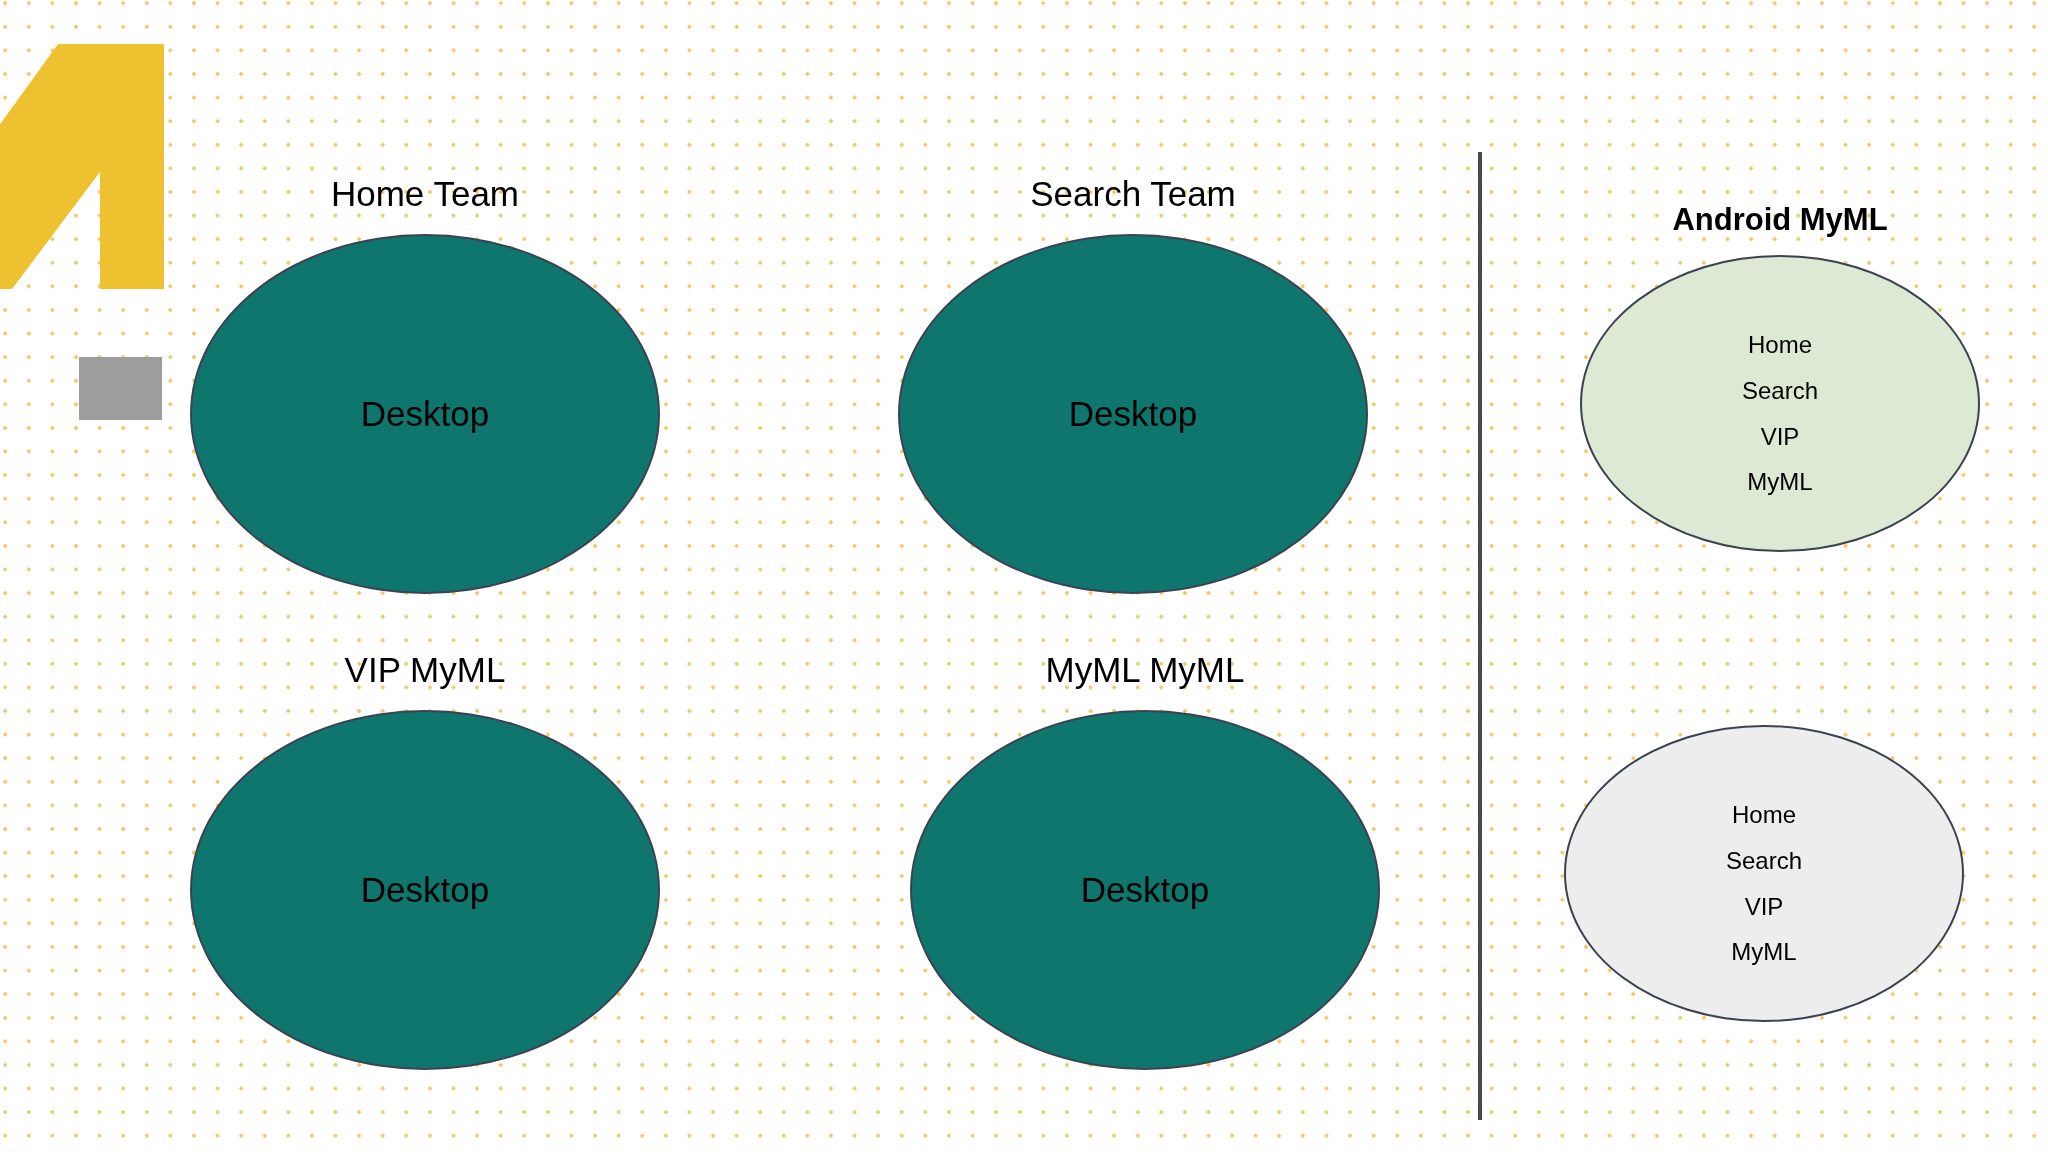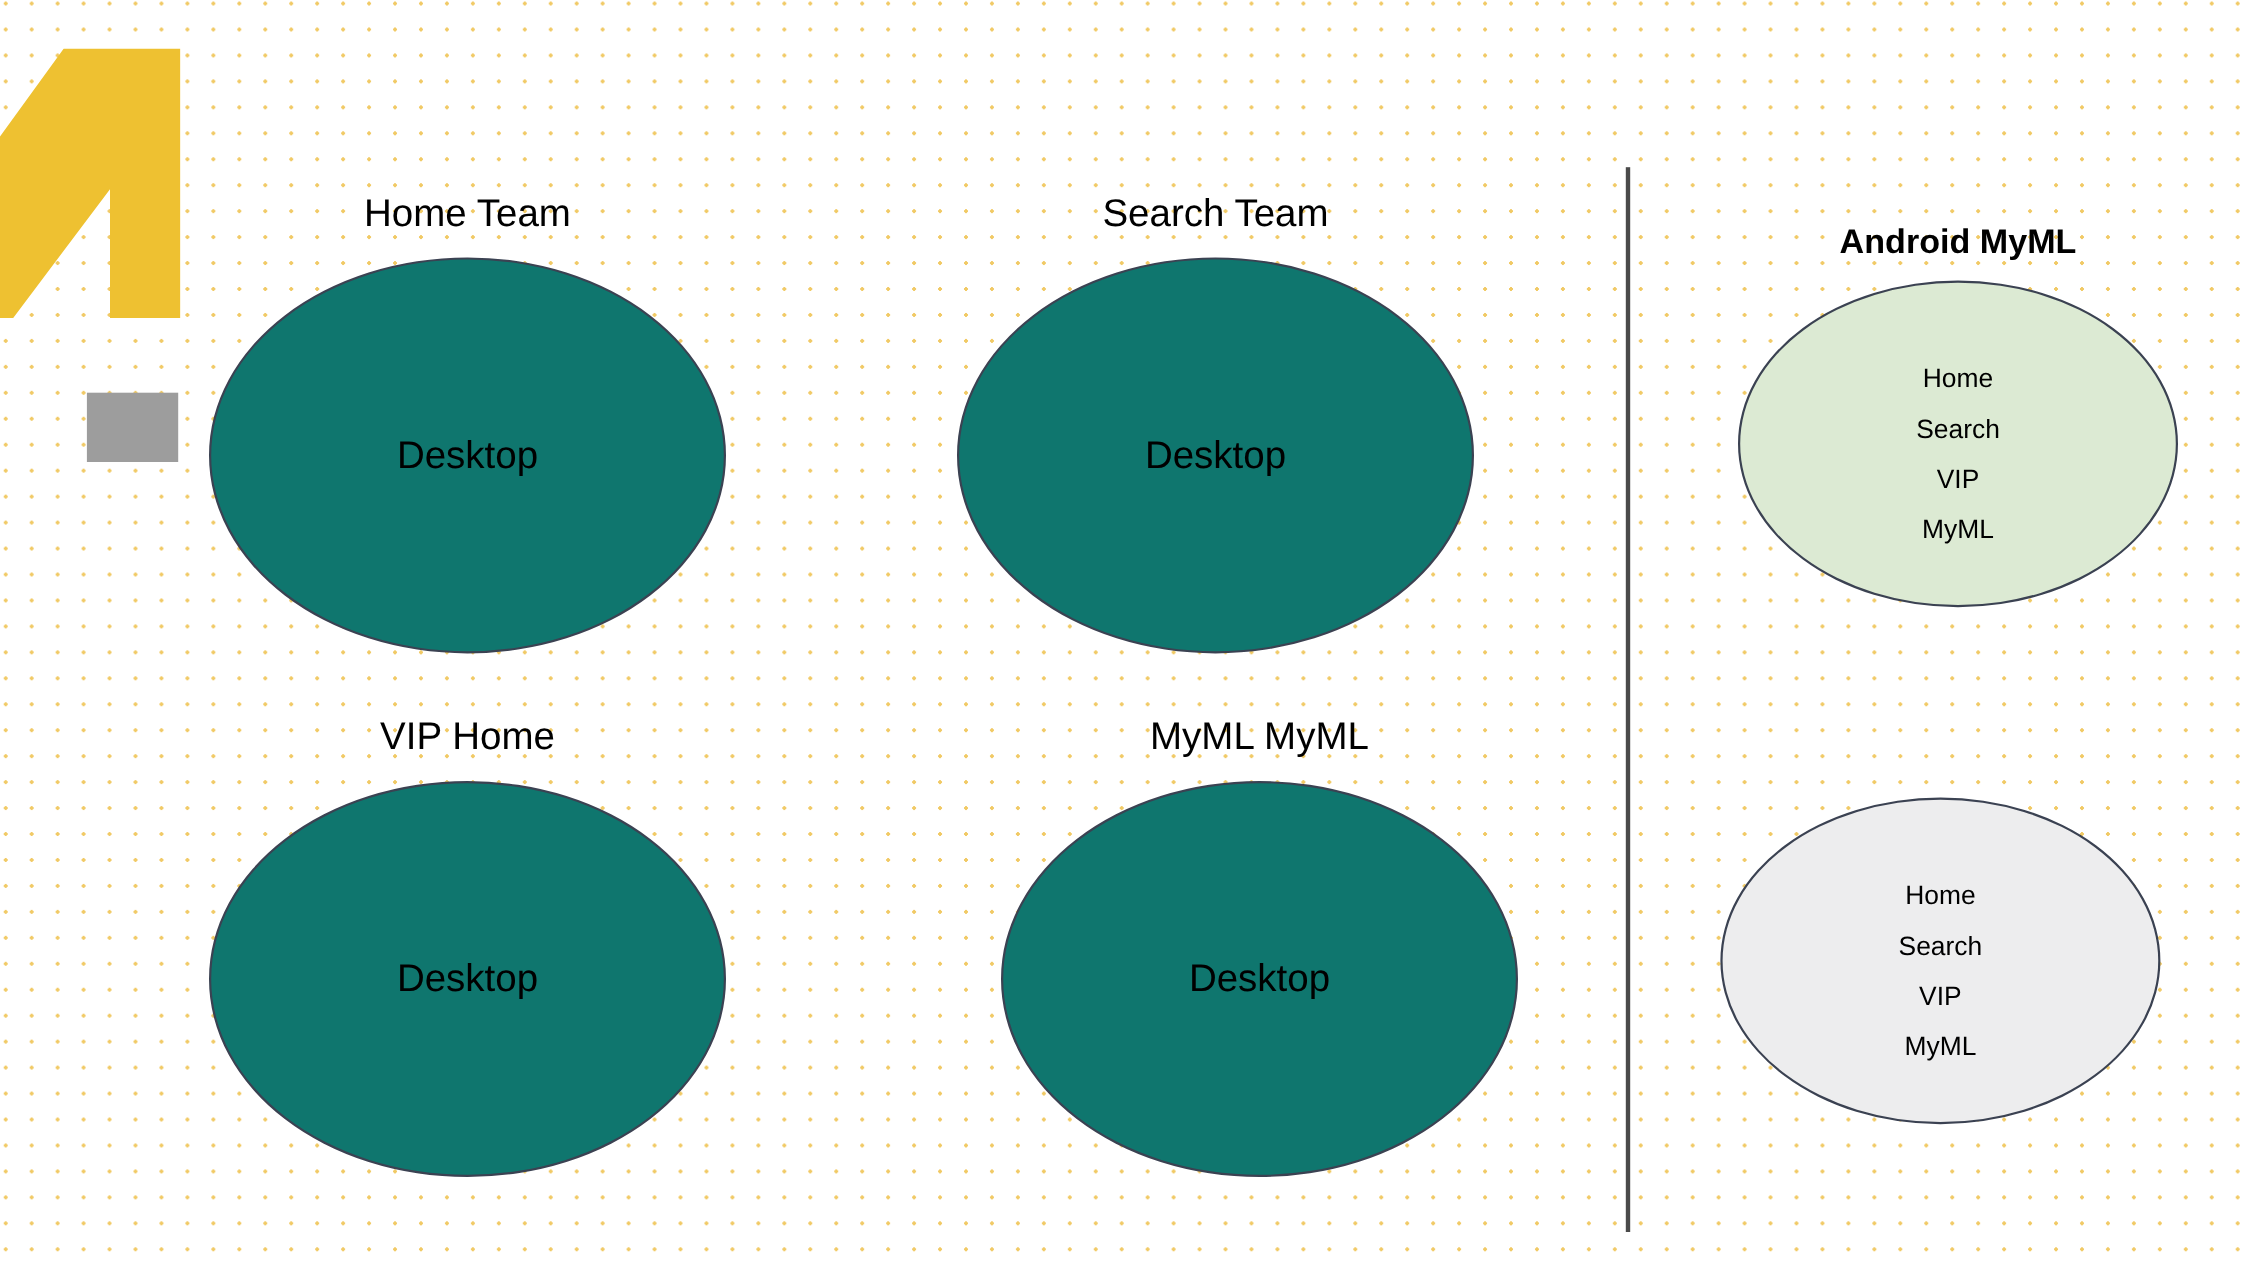--- a/index.html
+++ b/index.html
@@ -116,21 +116,21 @@
 
   
   .fill-blue  { background: #0f766e; }
   .fill-green { background: #dcead3; }
   .fill-gray  { background: #ededee; }
 
   
   #node-home     { left: 190px;  top: 174px; width: 470px; height: 420px; }
   #node-home   .ellipse { top: 60px; width: 470px; height: 360px; }
 
-  #node-search   { left: 870px;  top: 174px; width: 470px; height: 420px; }
+  #node-search   { left: 898px;  top: 174px; width: 470px; height: 420px; }
   #node-search .ellipse { top: 60px; width: 470px; height: 360px; }
 
   #node-vip      { left: 190px;  top: 650px; width: 470px; height: 420px; }
   #node-vip    .ellipse { top: 60px; width: 470px; height: 360px; }
 
   #node-myml     { left: 910px;  top: 650px; width: 470px; height: 420px; }
   #node-myml   .ellipse { top: 60px; width: 470px; height: 360px; }
 
   
   #node-android  { left: 1580px; top: 202px; width: 400px; height: 350px; }
@@ -164,21 +164,21 @@
   </div>
 
   <div class="node" id="node-search">
     <div class="node-title regular">Search Team</div>
     <div class="ellipse fill-blue">
       <div class="ellipse-label">Desktop</div>
     </div>
   </div>
 
   <div class="node" id="node-vip">
-    <div class="node-title regular">VIP Home</div>
+    <div class="node-title regular">VIP MyML</div>
     <div class="ellipse fill-blue">
       <div class="ellipse-label">Desktop</div>
     </div>
   </div>
 
   <div class="node" id="node-myml">
     <div class="node-title regular">MyML MyML</div>
     <div class="ellipse fill-blue">
       <div class="ellipse-label">Desktop</div>
     </div>

